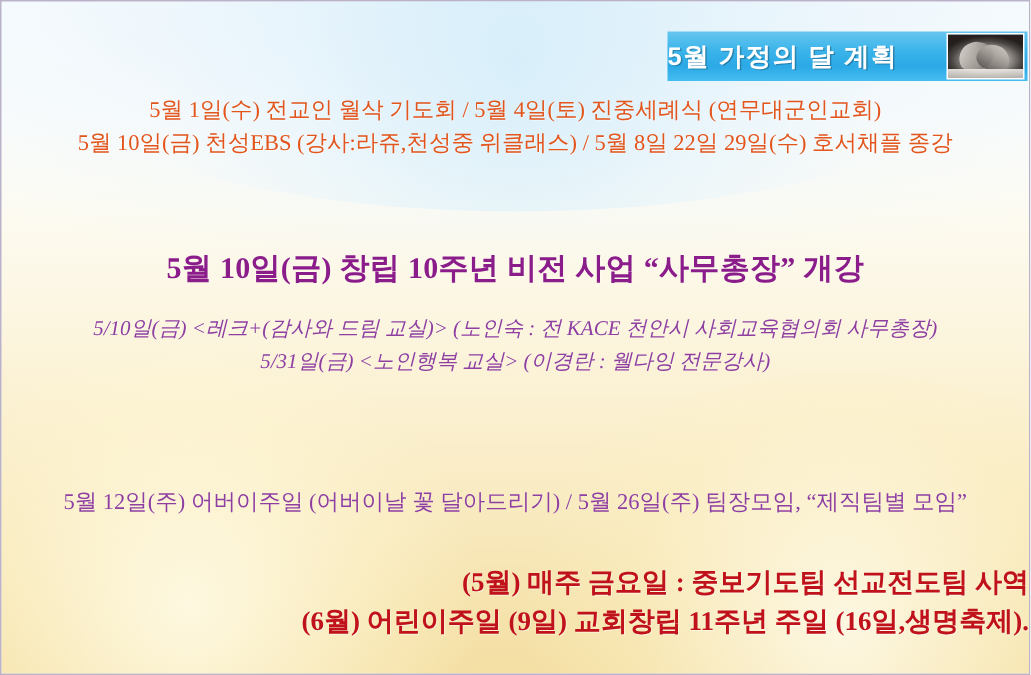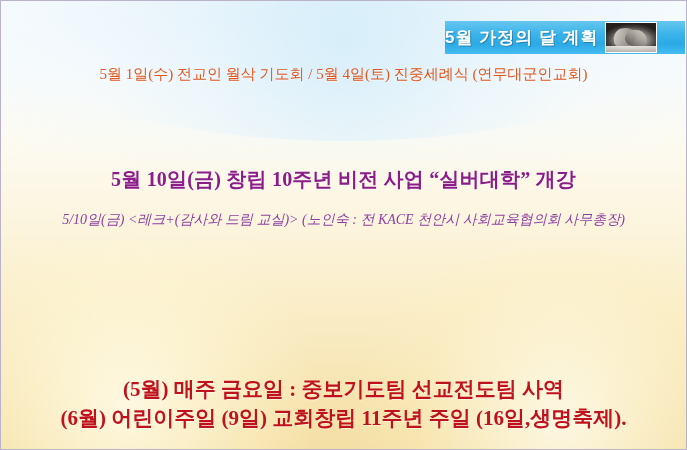--- a/index.html
+++ b/index.html
@@ -70,21 +70,21 @@
   
   #banner {
     position: absolute;
     left: 444px;
     top: 20px;
     width: 240px;
     height: 33px;
     background: linear-gradient(to bottom, #66c6ef 0%, #3ab3ea 40%, #2ba9e6 70%, #45bdf1 100%);
     display: flex;
     align-items: center;
-    justify-content: flex-start;
+    justify-content: space-between;
   }
   #banner-title {
     color: #ffffff;
     font-family: "Liberation Sans", sans-serif;
     font-weight: bold;
     font-size: 17px;
     letter-spacing: 1px;
     text-shadow: 1px 1px 0 rgba(0,0,0,0.25);
     white-space: nowrap;
     margin-right: 6px;
@@ -179,24 +179,25 @@
   #group-parents .ln {
     color: #8e3fa0;
     font-size: 15px;
     text-shadow: 0.4px 0.4px 0 rgba(255,255,255,0.4);
   }
 
   
   #group-footer { top: 378px; }
   #group-footer .ln {
     color: #c0121a;
-    font-size: 21px;
+    font-size: 18px;
     font-weight: bold;
     margin-bottom: 8px;
     text-shadow: 0.5px 0.5px 0 rgba(255,255,255,0.5);
+    text-align: right;
   }
 </style>
 </head>
 <body>
 
 <div id="slide">
 
   <div id="glow-top"></div>
   <div id="glow-left"></div>
   <div id="glow-right"></div>
@@ -205,29 +206,34 @@
     <div id="banner-title">5월 가정의 달 계획</div>
     <div id="banner-photo">
       <div class="hand-a"></div>
       <div class="hand-b"></div>
       <div class="shelf"></div>
     </div>
   </div>
 
   <div class="block" id="group-schedule">
     <div class="ln">5월  1일(수) 전교인 월삭 기도회  /  5월 4일(토) 진중세례식 (연무대군인교회)</div>
+    <div class="ln">5월 10일(금) 천성EBS (강사:라쥬,천성중 위클래스) /  5월 8일 22일 29일(수) 호서채플 종강</div>
   </div>
 
   <div class="block" id="heading-silver">
-    <div class="ln">5월 10일(금) 창립 10주년 비전 사업  “실버대학”  개강</div>
+    <div class="ln">5월 10일(금) 창립 10주년 비전 사업  “사무총장”  개강</div>
   </div>
 
   <div class="block" id="group-courses">
     <div class="ln i0">5/10일(금) &lt;레크+(감사와 드림 교실)&gt; (노인숙 : 전 KACE 천안시 사회교육협의회 사무총장)</div>
-  </div>
-
+    <div class="ln">5/31일(금) &lt;노인행복 교실&gt; (이경란 : 웰다잉 전문강사)</div>
+  </div>
+
+  <div class="block" id="group-parents">
+    <div class="ln">5월 12일(주) 어버이주일 (어버이날 꽃 달아드리기) / 5월 26일(주) 팀장모임, “제직팀별 모임”</div>
+  </div>
 
   <div class="block" id="group-footer">
     <div class="ln">(5월) 매주 금요일 : 중보기도팀 선교전도팀 사역</div>
     <div class="ln">(6월) 어린이주일 (9일) 교회창립 11주년 주일 (16일,생명축제).</div>
   </div>
 
 </div>
 
 </body></html>

